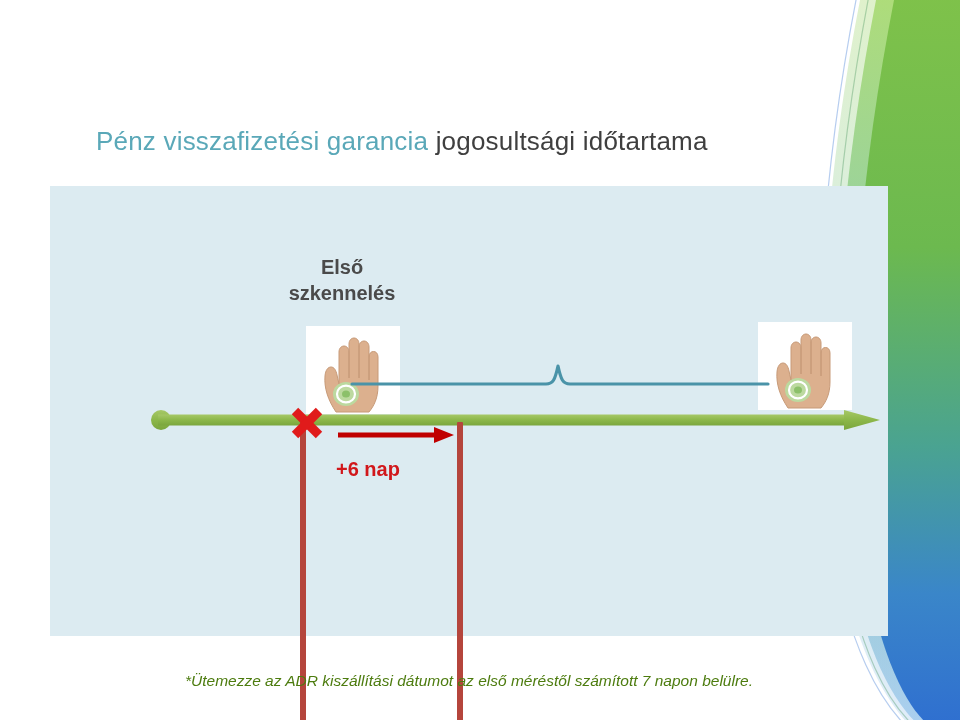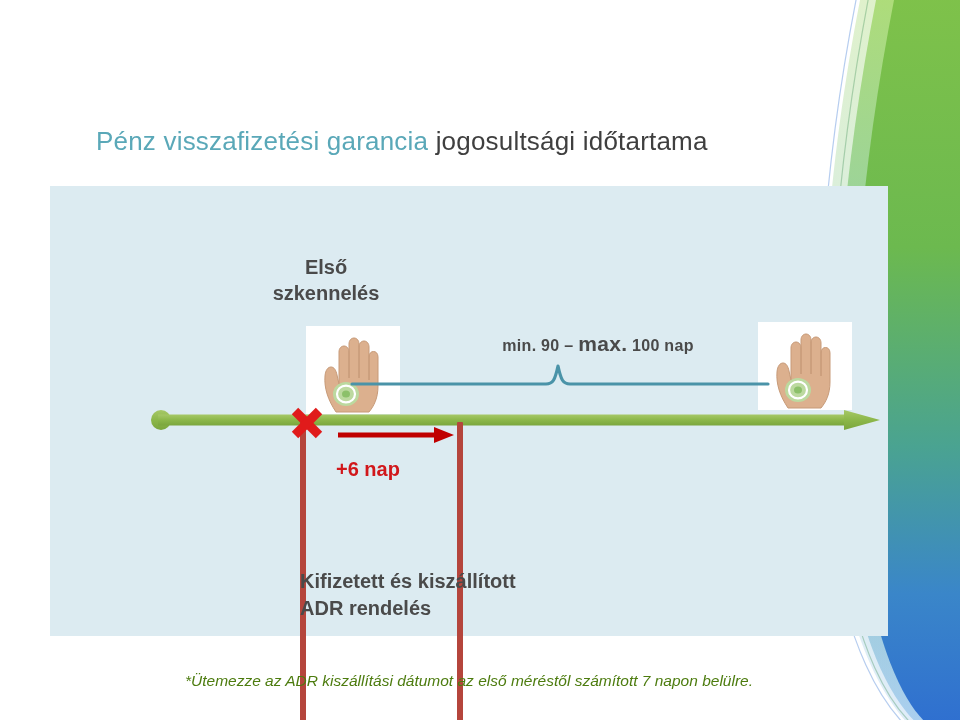--- a/index.html
+++ b/index.html
@@ -43,21 +43,21 @@
   
   .hdr-label {
     position:absolute;
     color:#4a4a4a;
     font-size:20px;
     font-weight:bold;
     line-height:1.32;
     text-align:center;
     white-space:pre-line;
   }
-  #label-first { left:186px; top:68px; width:180px; }
+  #label-first { left:202px; top:68px; width:180px; }
   #label-rescan{ left:604px; top:84px; width:220px; }
 
   
   .scan-photo {
     position:absolute;
     width:94px; height:88px;
     background:#ffffff;
     overflow:hidden;
   }
   #photo-first  { left:256px; top:140px; }
@@ -220,23 +220,20 @@
                  L53 21 C53 17 55.5 15 58 15 C60.5 15 63 17 63 21 L63 54
                  L63 31 C63 27.5 65 25.5 67.5 25.5 C70 25.5 72 27.5 72 31
                  L72 60 C72 72 68 80 63 86 Z" fill="none" stroke="#c79a78" stroke-width="1"></path>
         <ellipse cx="40" cy="68" rx="13" ry="12" fill="#b9dba0" opacity=".95"></ellipse>
         <ellipse cx="40" cy="68" rx="9" ry="8.4" fill="none" stroke="#ffffff" stroke-width="2.2"></ellipse>
         <ellipse cx="40" cy="68" rx="4" ry="3.6" fill="#8cc06a"></ellipse>
       </g>
     </svg>
   </div>
 
-  <div id="duration">
-    <span class="small">min. 90 – </span><span class="big">max.</span><span class="small"> 100 nap</span>
-  </div>
 
   <svg id="brace" viewBox="0 0 420 34">
     <path d="M2 30 L196 30 C203 30 205 26 208 12 C211 26 213 30 220 30 L418 30" fill="none" stroke="#4a93a8" stroke-width="3.2" stroke-linecap="round" stroke-linejoin="round"></path>
   </svg>
 
   <svg id="timeline" viewBox="0 0 730 24">
     <defs>
       <linearGradient id="gtl" x1="0" y1="0" x2="0" y2="1">
         <stop offset="0%" stop-color="#a6c867"></stop>
         <stop offset="50%" stop-color="#8cb74a"></stop>
@@ -257,17 +254,15 @@
       <line x1="31" y1="7" x2="7" y2="31"></line>
     </g>
   </svg>
 
   <svg id="plus-arrow" viewBox="0 0 120 22">
     <line x1="2" y1="11" x2="100" y2="11" stroke="#c00000" stroke-width="5"></line>
     <path d="M98 3 L118 11 L98 19 Z" fill="#c00000"></path>
   </svg>
   <div id="plus-label">+6 nap</div>
 
-  <div id="order-label">Kifizetett és kiszállított
-ADR rendelés</div>
 </div>
 
 <div id="footnote">*Ütemezze az ADR kiszállítási dátumot az első méréstől számított 7 napon belülre.</div>
 
 </body></html>

